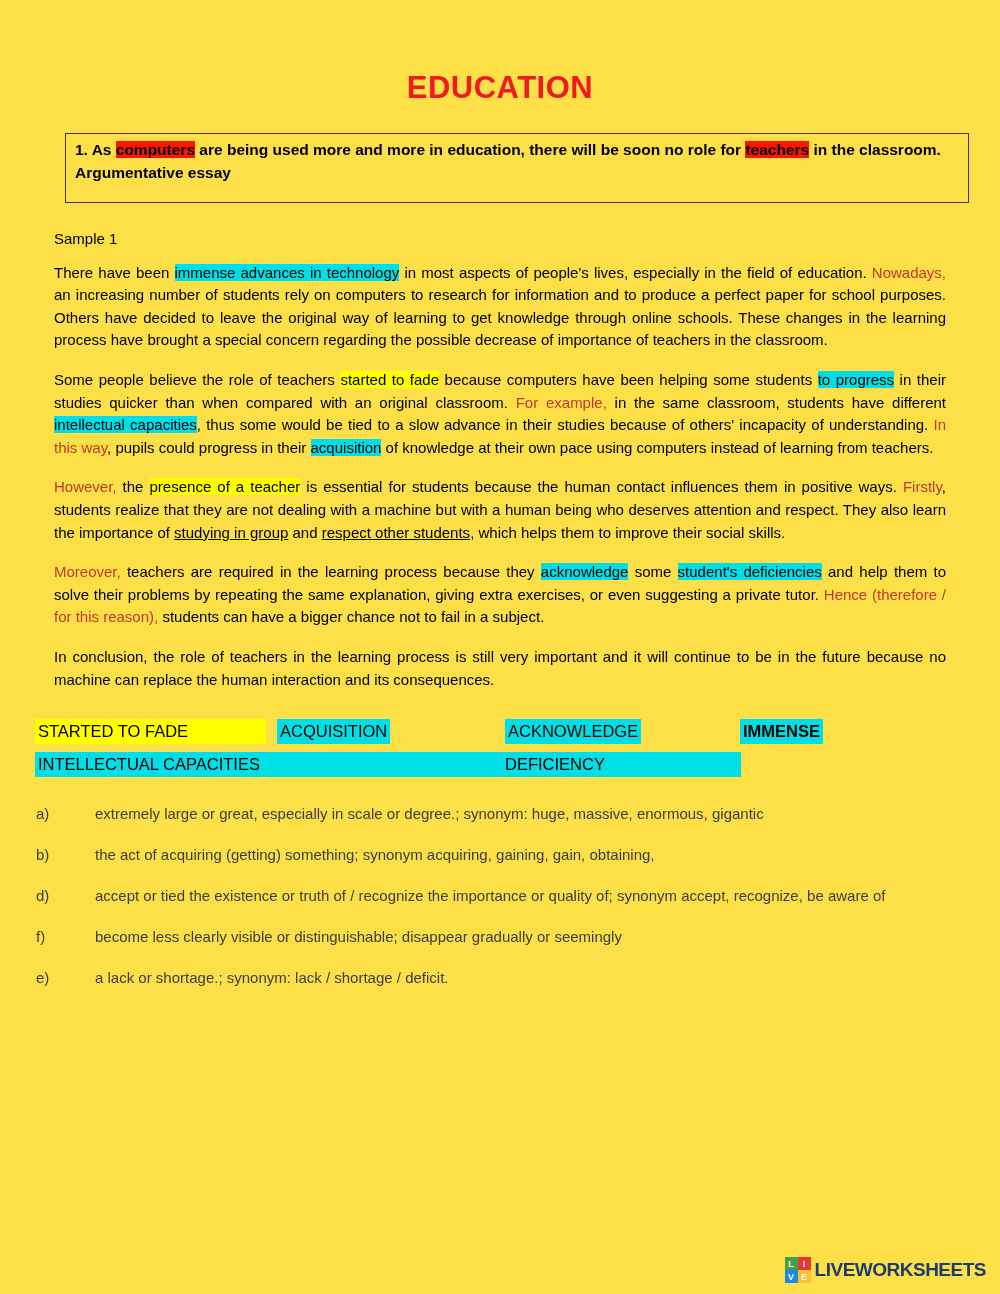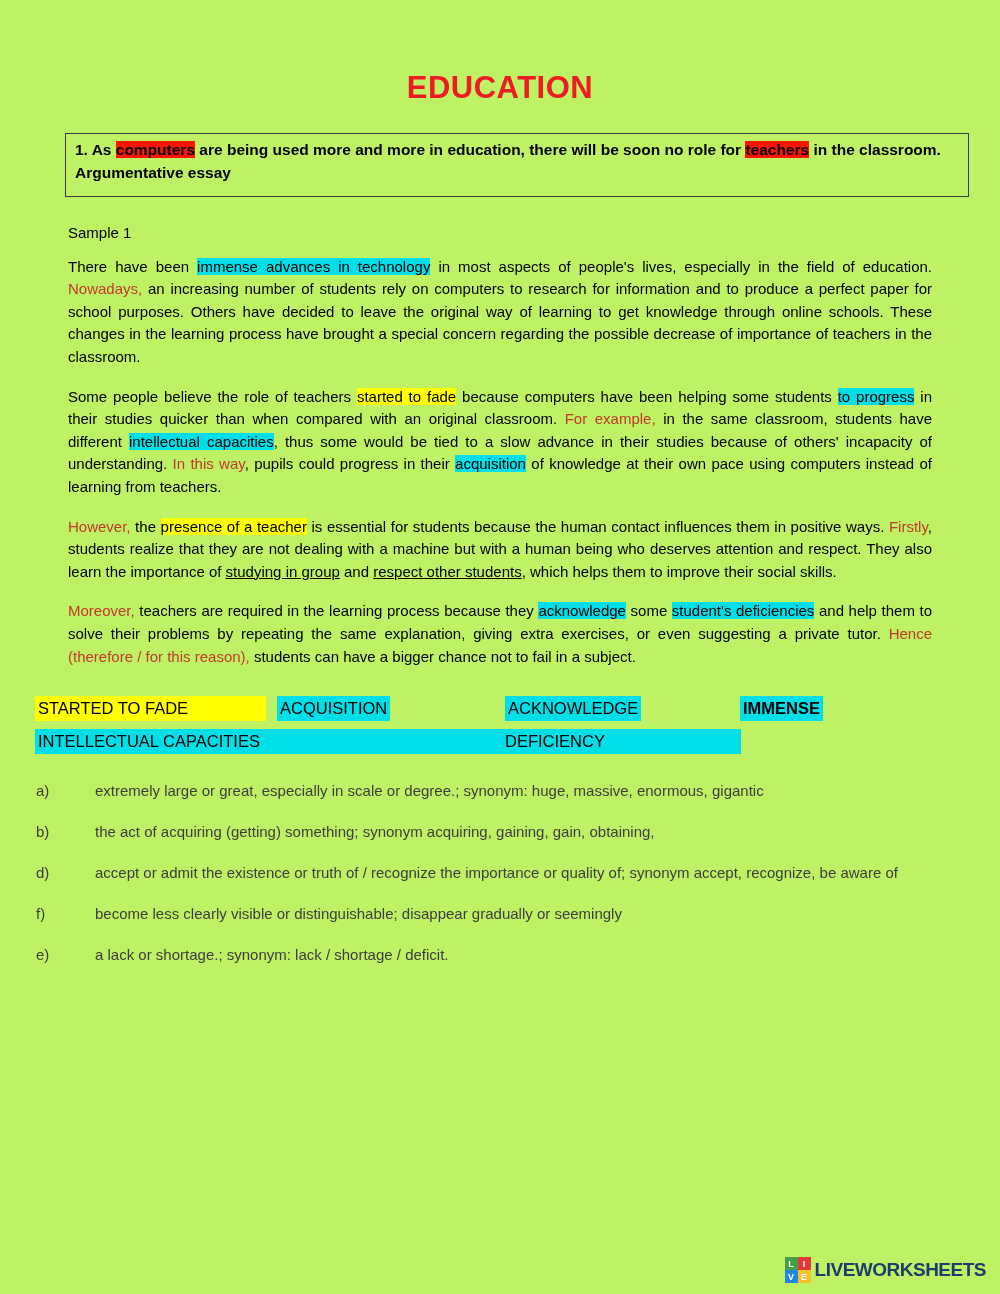--- a/index.html
+++ b/index.html
@@ -1,43 +1,43 @@
 <!DOCTYPE html>
 <html><head>
 <meta charset="utf-8">
 <style>
   html,body { margin:0; padding:0; background:#ffffff; }
   .page {
     position:relative;
     width:1000px;
     height:1294px;
-    background:#bef264;
+    background:#fde047;
     font-family:"Liberation Sans", sans-serif;
     color:#000;
     overflow:hidden;
   }
   .title {
     padding-top:70px;
     text-align:center;
     font-size:31px;
     font-weight:bold;
     color:#ee1b24;
     letter-spacing:0.5px;
   }
   .prompt-box {
     margin:27px 31px 0 65px;
     border:1px solid #3a3a3a;
-    padding:4px 9px 12px 9px;
+    padding:4px 9px 18px 9px;
     font-weight:bold;
     font-size:15.5px;
     line-height:23px;
     text-align:left;
   }
   .essay {
-    margin:0 68px;
+    margin:0 54px;
     font-size:15px;
     line-height:22.6px;
   }
   .sample { margin:25px 0 11px 0; }
   .essay p { margin:0 0 17px 0; text-align:justify; }
 
   
   .seg-cyan   { background:#00dfe7; }
   .seg-yellow { background:#ffff00; }
   .seg-red    { color:#c0392b; }
@@ -116,20 +116,21 @@
   <div class="title">EDUCATION</div>
 
   <div class="prompt-box"><span>1. As </span><span class="seg-redbg">computers</span><span> are being used more and more in education, there will be soon no role for </span><span class="seg-redbg">teachers</span><span> in the classroom. Argumentative essay</span></div>
 
   <div class="essay">
     <div class="sample">Sample 1</div>
     <p><span>There have been </span><span class="seg-cyan">immense advances in technology</span><span> in most aspects of people's lives, especially in the field of education. </span><span class="seg-red">Nowadays,</span><span> an increasing number of students rely on computers to research for information and to produce a perfect paper for school purposes. Others have decided to leave the original way of learning to get knowledge through online schools. These changes in the learning process have brought a special concern regarding the possible decrease of importance of teachers in the classroom.</span></p>
     <p><span>Some people believe the role of teachers </span><span class="seg-yellow">started to fade</span><span> because computers have been helping some students </span><span class="seg-cyan">to progress</span><span> in their studies quicker than when compared with an original classroom. </span><span class="seg-red">For example,</span><span> in the same classroom, students have different </span><span class="seg-cyan">intellectual capacities</span><span>, thus some would be tied to a slow advance in their studies because of others' incapacity of understanding. </span><span class="seg-red">In this way</span><span>, pupils could progress in their </span><span class="seg-cyan">acquisition</span><span> of knowledge at their own pace using computers instead of learning from teachers.</span></p>
     <p><span class="seg-red">However,</span><span> the </span><span class="seg-yellow">presence of a teacher</span><span> is essential for students because the human contact influences them in positive ways. </span><span class="seg-red">Firstly</span><span>, students realize that they are not dealing with a machine but with a human being who deserves attention and respect. They also learn the importance of </span><span class="seg-u">studying in group</span><span> and </span><span class="seg-u">respect other students</span><span>, which helps them to improve their social skills.</span></p>
     <p><span class="seg-red">Moreover,</span><span> teachers are required in the learning process because they </span><span class="seg-cyan">acknowledge</span><span> some </span><span class="seg-cyan">student's deficiencies</span><span> and help them to solve their problems by repeating the same explanation, giving extra exercises, or even suggesting a private tutor. </span><span class="seg-red">Hence (therefore / for this reason),</span><span> students can have a bigger chance not to fail in a subject.</span></p>
+    <p><span>In conclusion, the role of teachers in the learning process is still very important and it will continue to be in the future because no machine can replace the human interaction and its consequences.</span></p>
   </div>
 
   <div class="word-bank">
     <span class="wb-item wb-1">STARTED TO FADE</span>
     <span class="wb-item wb-2">ACQUISITION</span>
     <span class="wb-item wb-3">ACKNOWLEDGE</span>
     <span class="wb-item wb-4">IMMENSE</span>
     <div class="wb-bar">
       <span class="wb-l1">INTELLECTUAL CAPACITIES</span>
       <span class="wb-l2">DEFICIENCY</span>
@@ -137,21 +138,21 @@
   </div>
 
   <div class="definitions">
     <div class="def-item">
       <span class="def-letter">a)</span><span>extremely large or great, especially in scale or degree.; synonym:  huge, massive, enormous, gigantic</span>
     </div>
     <div class="def-item">
       <span class="def-letter">b)</span><span>the act of acquiring (getting) something; synonym acquiring, gaining, gain, obtaining,</span>
     </div>
     <div class="def-item">
-      <span class="def-letter">d)</span><span>accept or admit the existence or truth of / recognize the importance or quality of; synonym accept, recognize, be aware of</span>
+      <span class="def-letter">d)</span><span>accept or tied the existence or truth of / recognize the importance or quality of; synonym accept, recognize, be aware of</span>
     </div>
     <div class="def-item">
       <span class="def-letter">f)</span><span>become less clearly visible or distinguishable; disappear gradually or seemingly</span>
     </div>
     <div class="def-item">
       <span class="def-letter">e)</span><span>a lack or shortage.; synonym: lack / shortage / deficit.</span>
     </div>
   </div>
 
   <div class="footer">

